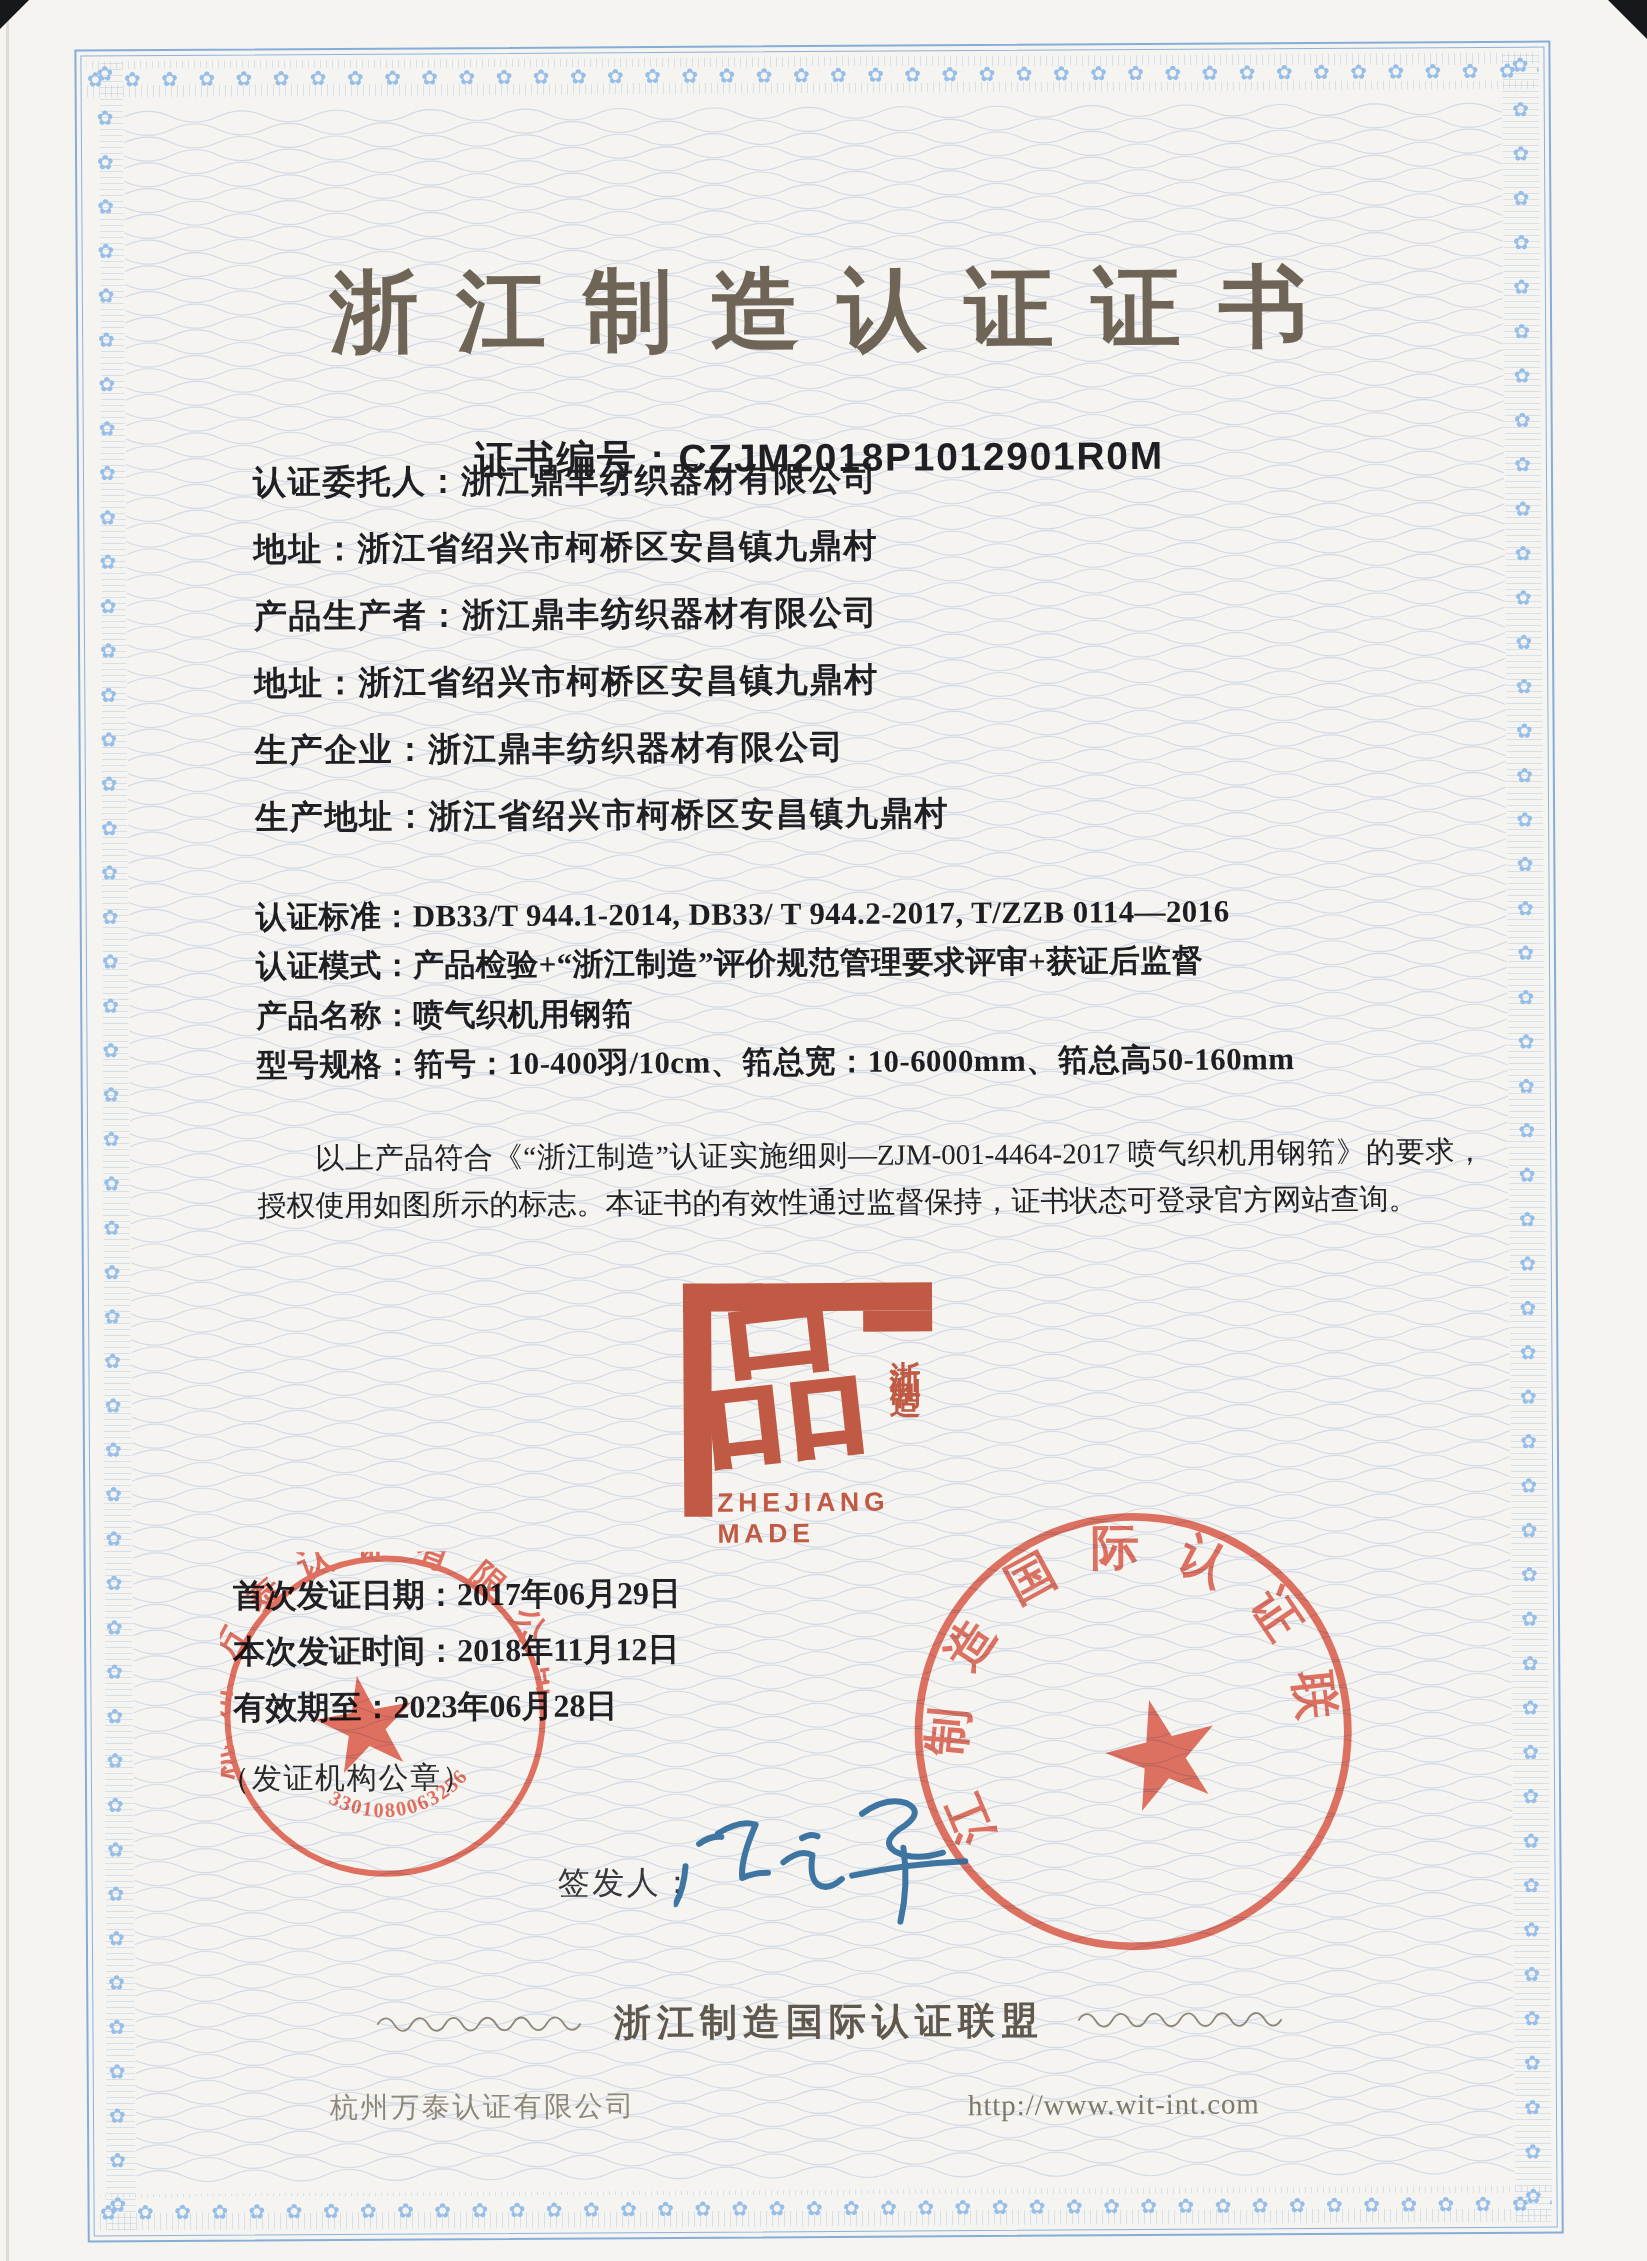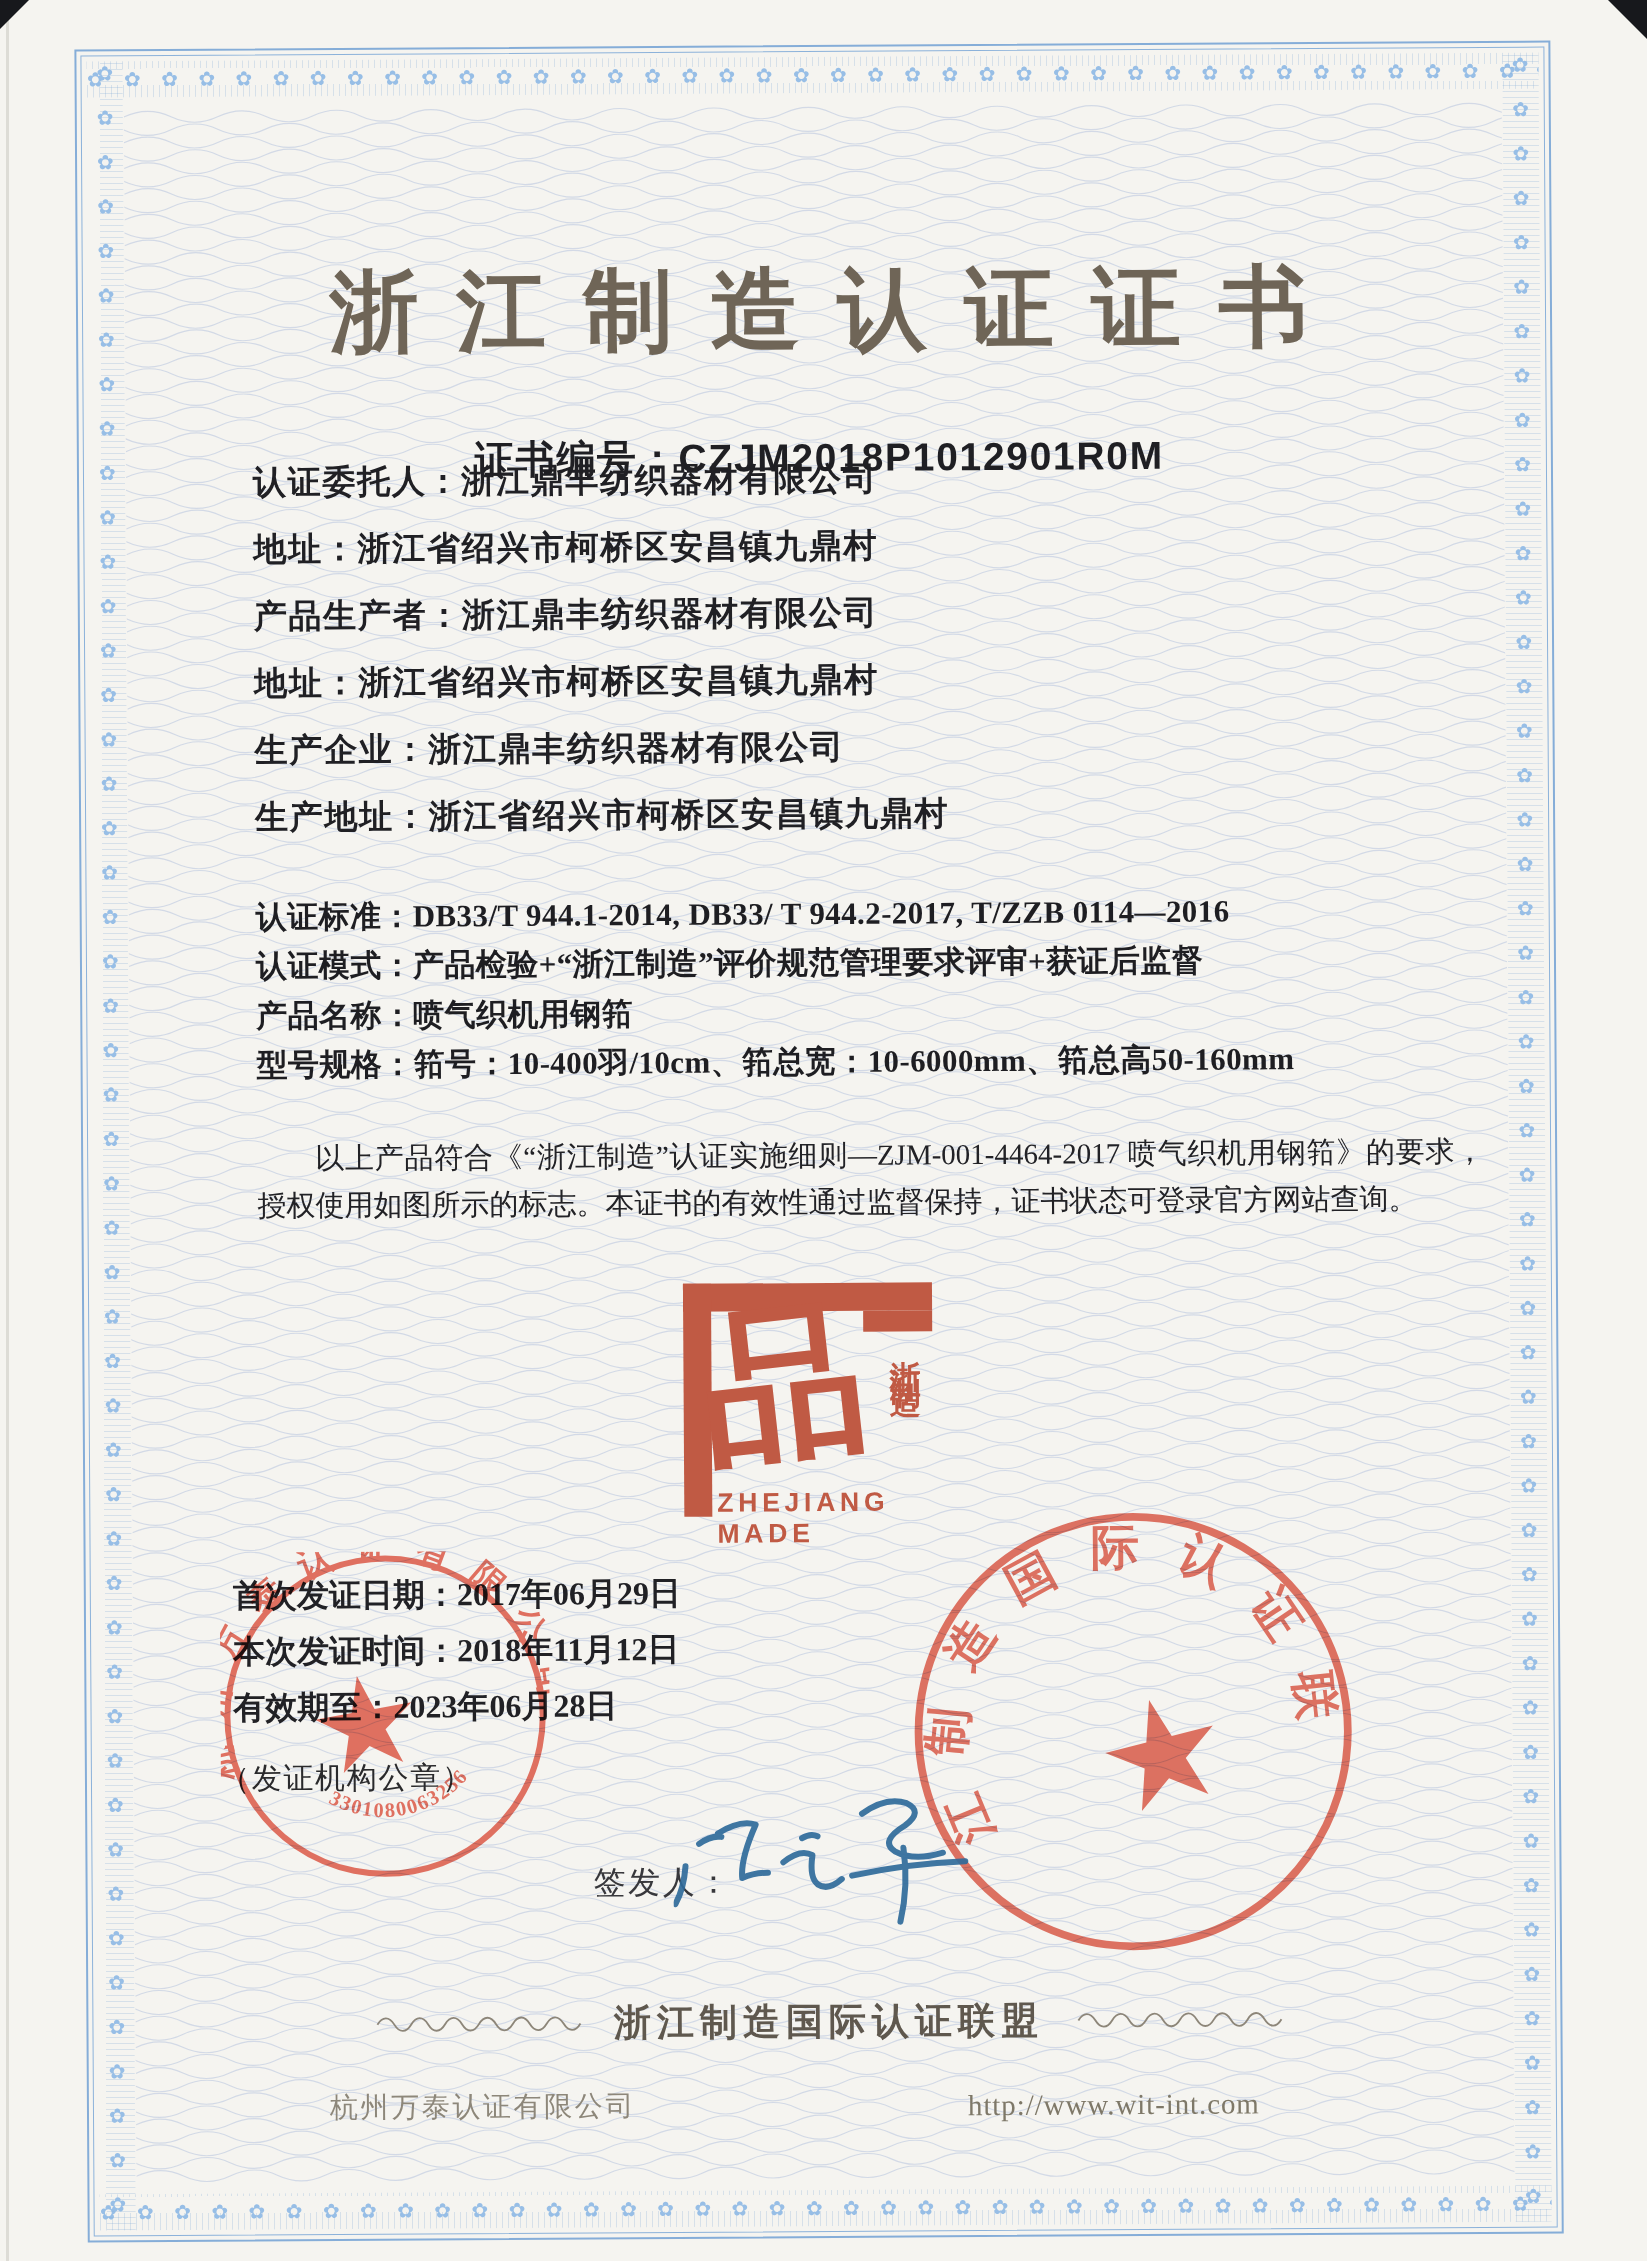--- a/index.html
+++ b/index.html
@@ -58,21 +58,21 @@
   .logo .mark{position:absolute;left:17px;top:19px;font-size:165px;font-weight:700;
               font-family:"Liberation Serif",serif;transform:rotate(-6deg);line-height:1;}
   .logo .side{position:absolute;right:6.9px;top:53px;writing-mode:vertical-rl;font-size:31px;
               font-weight:700;letter-spacing:8.6px;font-family:"Liberation Sans",sans-serif;}
   .logo .made{position:absolute;left:33px;top:204px;font-size:26.6px;font-weight:700;
               letter-spacing:4.7px;font-family:"Liberation Sans",sans-serif;}
 
   .dates{position:absolute;left:230px;top:1575px;}
   .dates .line{font-weight:600;font-size:32px;line-height:34px;margin-bottom:22px;color:#212125;}
   .seal-caption{position:absolute;left:216px;top:1755px;font-size:30px;letter-spacing:1.7px;color:#2a2a2c;}
-  .signer{position:absolute;left:553px;top:1860px;font-size:32px;color:#38383c;letter-spacing:2.6px;margin-left:36px;}
+  .signer{position:absolute;left:553px;top:1860px;font-size:32px;color:#38383c;letter-spacing:2.6px;}
 
   .stamp{position:absolute;mix-blend-mode:multiply;z-index:3;}
   .stamp text{font-family:"Liberation Serif",serif;font-weight:700;}
 
   .sig{position:absolute;left:669px;top:1783px;z-index:4;}
 
   .alliance-row{position:absolute;top:1997px;left:0;width:100%;display:flex;align-items:center;
                 justify-content:center;gap:31px;}
   .alliance-text{font-family:"Liberation Sans",sans-serif;font-weight:700;font-size:37px;
                  letter-spacing:6px;color:#5f584e;white-space:nowrap;}

